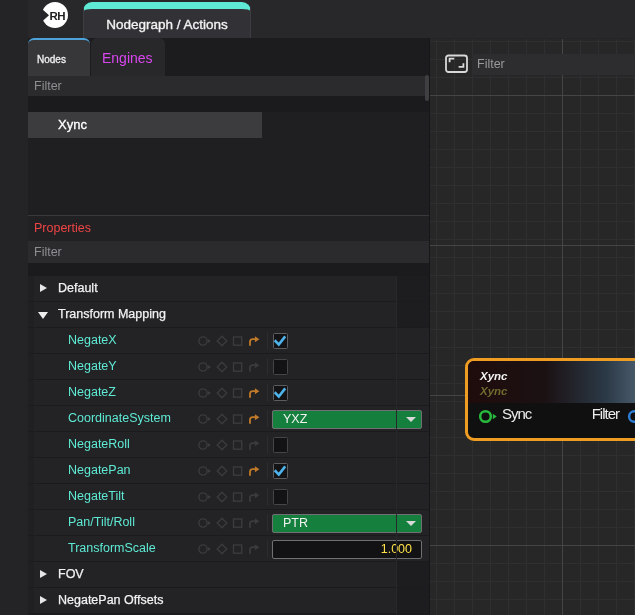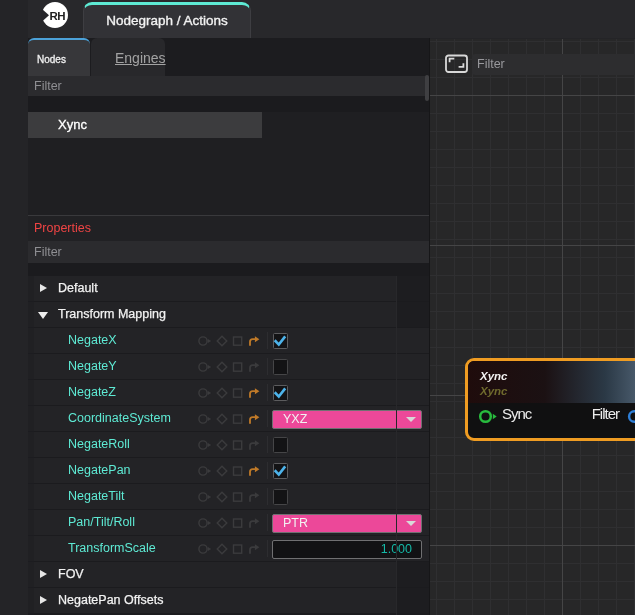--- a/index.html
+++ b/index.html
@@ -1,32 +1,32 @@
 <!DOCTYPE html>
 <html><head><meta charset="utf-8"><style>
 * { margin:0; padding:0; box-sizing:border-box; }
 html,body { width:635px; height:615px; background:#242427; overflow:hidden; }
 body { font-family:"Liberation Sans",sans-serif; position:relative; }
 #app { position:absolute; left:0; top:0; width:635px; height:615px; background:#242427;margin-left:28px; }
 
 
 #topbar { position:absolute; left:0; top:0; width:635px; height:38px; background:#28282b; }
 #tab { position:absolute; left:55px; top:2px; width:168px; height:36px; background:#323236;
-  border-top:3px solid #5eead4; border-left:1px solid #3e3e42; border-right:1px solid #3e3e42;
+  border-top:7px solid #5eead4; border-left:1px solid #3e3e42; border-right:1px solid #3e3e42;
   border-radius:9px 9px 0 0; color:#f2f2f2; font-size:13.5px; -webkit-text-stroke:0.35px #f2f2f2;
   text-align:center; line-height:31px; }
 
 
 #left { position:absolute; left:0; top:38px; width:401px; height:577px; background:#1f1f22; }
 #tstrip { position:absolute; left:0; top:0; width:401px; height:38px; background:#1c1c1f; }
 #tnodes { position:absolute; left:0; top:0; width:62px; height:38px; background:#37373a;
   border-top:2.5px solid #4ca2d9; border-radius:6px 6px 0 0; color:#f0f0f0; font-size:10px; -webkit-text-stroke:0.3px #f0f0f0;
   line-height:39px; padding-left:9px; }
 #tengines { position:absolute; left:63px; top:0; width:74px; height:38px; background:#28282b;
-  border-radius:6px 6px 0 0; color:#a3a3a3; font-size:14px; line-height:40px; padding-left:24px;text-decoration:underline; }
+  border-radius:6px 6px 0 0; color:#d946ef; font-size:14px; line-height:40px; padding-left:11px; }
 .filter { position:absolute; left:0; width:401px; background:#2b2b2e; color:#8f8f93;
   font-size:12.5px; padding-left:6px; }
 #f1 { top:38px; height:20px; line-height:20px; }
 #gap1 { position:absolute; left:0; top:58px; width:401px; height:16px; background:#1b1b1e; }
 #xrow { position:absolute; left:0; top:74px; width:401px; height:26px; }
 #xrow .c1 { position:absolute; left:0; top:0; width:234px; height:26px; background:#3c3c3e;
   color:#ffffff; font-size:13px; -webkit-text-stroke:0.3px #fff; line-height:26px; padding-left:30px; }
 #xrow .c2 { position:absolute; left:235px; top:0; width:166px; height:26px; background:#353538;
   color:#85858a; font-size:13px; font-style:italic; line-height:26px; padding-left:6px; }
 #list { position:absolute; left:0; top:100px; width:401px; height:77px; background:#1f1f22; }
@@ -47,27 +47,27 @@
   border-left:7px solid #e6e6e6; border-top:4.8px solid transparent; border-bottom:4.8px solid transparent; }
 .tri-d { position:absolute; left:10px; top:9.5px; width:0; height:0;
   border-top:7px solid #eee; border-left:5.5px solid transparent; border-right:5.5px solid transparent; }
 .ric { position:absolute; left:167px; top:0; }
 .vdiv { position:absolute; left:239px; top:4px; width:1px; height:17px; background:#2d2d30; }
 .cb { position:absolute; left:244.5px; top:5px; width:15.5px; height:15.5px; background:#131315;
   border-radius:1.5px; }
 .cbon { border:1.4px solid #5c5c5e; }
 .cboff { border:1.4px solid #454547; }
 .cb svg { position:absolute; left:-0.5px; top:-0.5px; }
-.dd { position:absolute; left:244px; top:3.5px; width:150px; height:19px; background:#ec4899;
+.dd { position:absolute; left:244px; top:3.5px; width:150px; height:19px; background:#15803d;
   border:1px solid #707072; border-radius:2px; color:#f2f2f2; font-size:12.5px; line-height:17px; }
 .dd span { padding-left:10px; }
 .caret { position:absolute; right:5px; top:6.5px; width:0; height:0;
   border-top:5.5px solid #d8d8d8; border-left:5px solid transparent; border-right:5px solid transparent; }
 .inp { position:absolute; left:244px; top:3.5px; width:150px; height:19px; background:#121214;
-  border:1px solid #707072; border-radius:2px; color:#14b8a6; font-size:12.5px; line-height:17px;
+  border:1px solid #707072; border-radius:2px; color:#fde047; font-size:12.5px; line-height:17px;
   text-align:right; padding-right:9px; }
 #colline { position:absolute; left:368px; top:238px; width:1px; height:339px; background:#28282b; }
 #gutter { position:absolute; left:0; top:238px; width:6px; height:339px; background:#1e1e21; opacity:.6; }
 #lthumb { position:absolute; left:397px; top:75px; width:4px; height:26px; background:#3f3f42;
   border-radius:2px; }
 
 
 #sep { position:absolute; left:401px; top:38px; width:1px; height:577px; background:#161618; }
 #graph { position:absolute; left:402px; top:39px; width:233px; height:576px; background:#272728;
   background-image:

